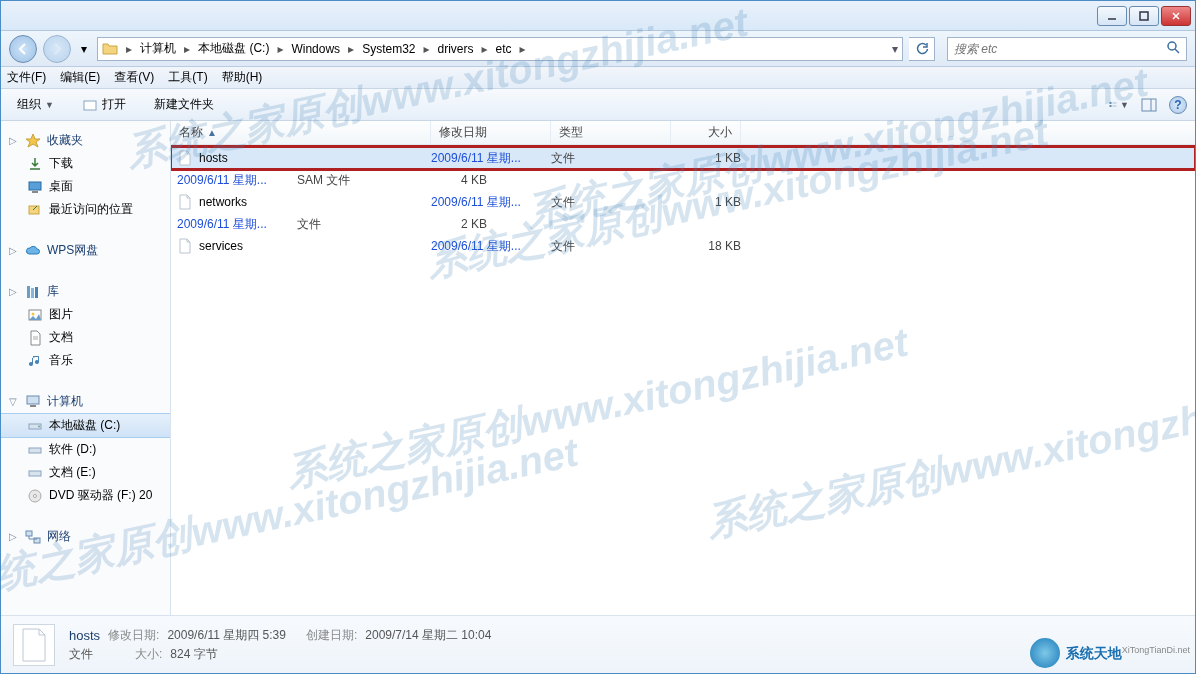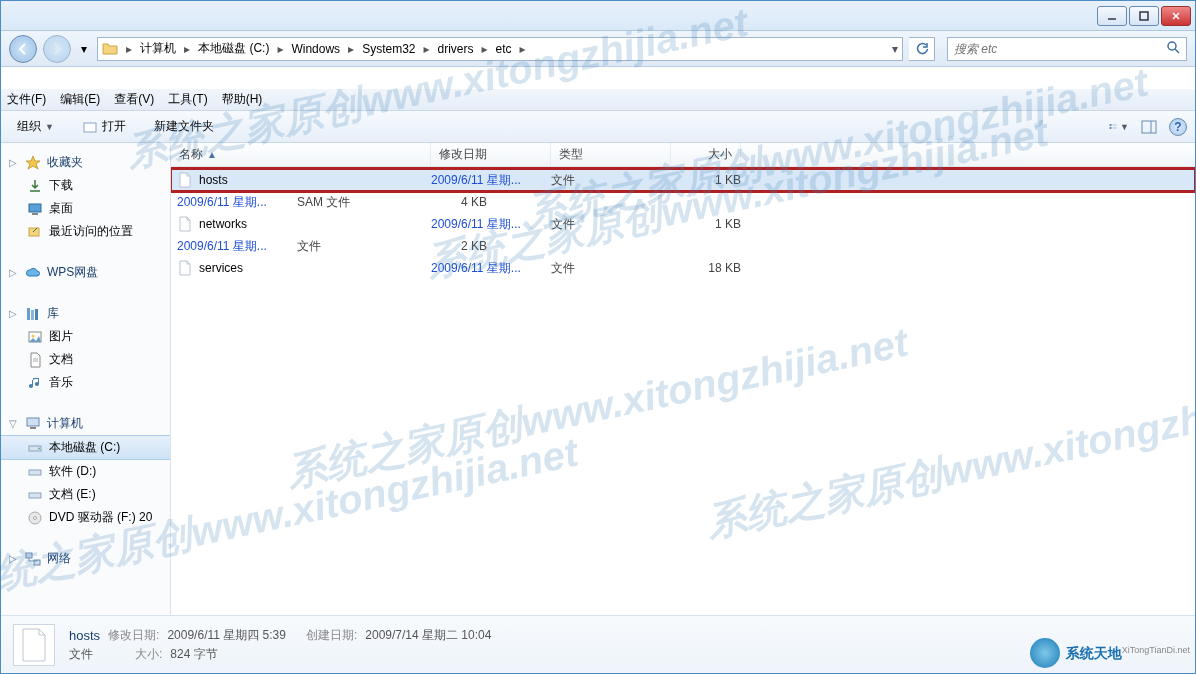--- a/index.html
+++ b/index.html
@@ -22,21 +22,21 @@
 .address{flex:1; height:24px; border:1px solid #a0b5cc; background:#fff; display:flex; align-items:center; padding:0 4px; gap:2px;}
 .address .folder-ico{margin-right:4px;}
 .crumb{display:flex;align-items:center;padding:0 4px;cursor:default;white-space:nowrap;}
 .crumb-sep{padding:0 2px;color:#555;}
 .refresh{width:26px;height:24px;border:1px solid #a0b5cc;border-left:none;background:#fff;display:flex;align-items:center;justify-content:center;}
 .search{width:240px;height:24px;border:1px solid #a0b5cc;background:#fff;display:flex;align-items:center;padding:0 6px;margin-left:6px;}
 .search input{border:none;outline:none;flex:1;color:#888;font-style:italic;}
 .search-ico{color:#3b6fa0;}
 
 
-.menubar{height:22px;background:linear-gradient(#f2f6fb,#e4edf8);display:flex;align-items:center;padding:0 6px;gap:14px;border-bottom:1px solid #c8d6e6;margin-top:22px;}
+.menubar{height:22px;background:linear-gradient(#f2f6fb,#e4edf8);display:flex;align-items:center;padding:0 6px;gap:14px;border-bottom:1px solid #c8d6e6;}
 .menubar span{cursor:default;}
 
 
 .toolbar{height:32px;background:linear-gradient(#f7fafd,#e6eff9);display:flex;align-items:center;padding:0 8px;gap:12px;border-bottom:1px solid #c8d6e6;}
 .tool-btn{display:flex;align-items:center;gap:4px;padding:3px 8px;cursor:default;}
 .tool-btn .arrow{font-size:9px;color:#556;}
 .toolbar-right{margin-left:auto;display:flex;align-items:center;gap:10px;}
 .view-ico,.pane-ico,.help-ico{width:20px;height:20px;display:flex;align-items:center;justify-content:center;cursor:default;}
 .help-ico{color:#2a62b4;background:radial-gradient(#dcebfb,#a8c9ec);border-radius:50%;border:1px solid #6a8bb0;width:18px;height:18px;font-weight:bold;}
 

